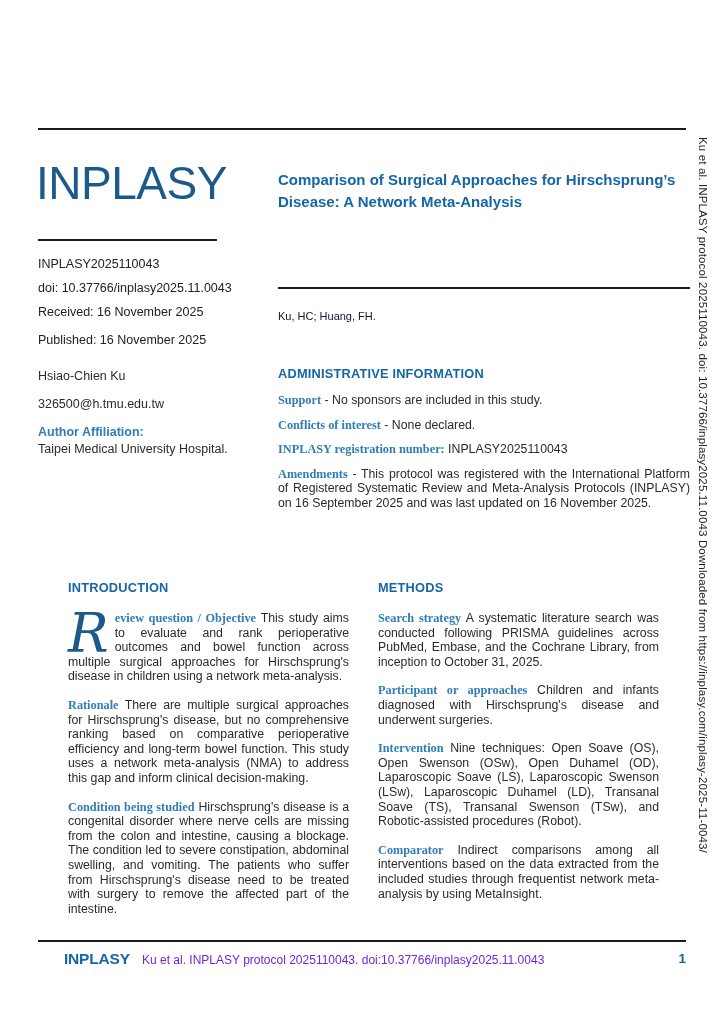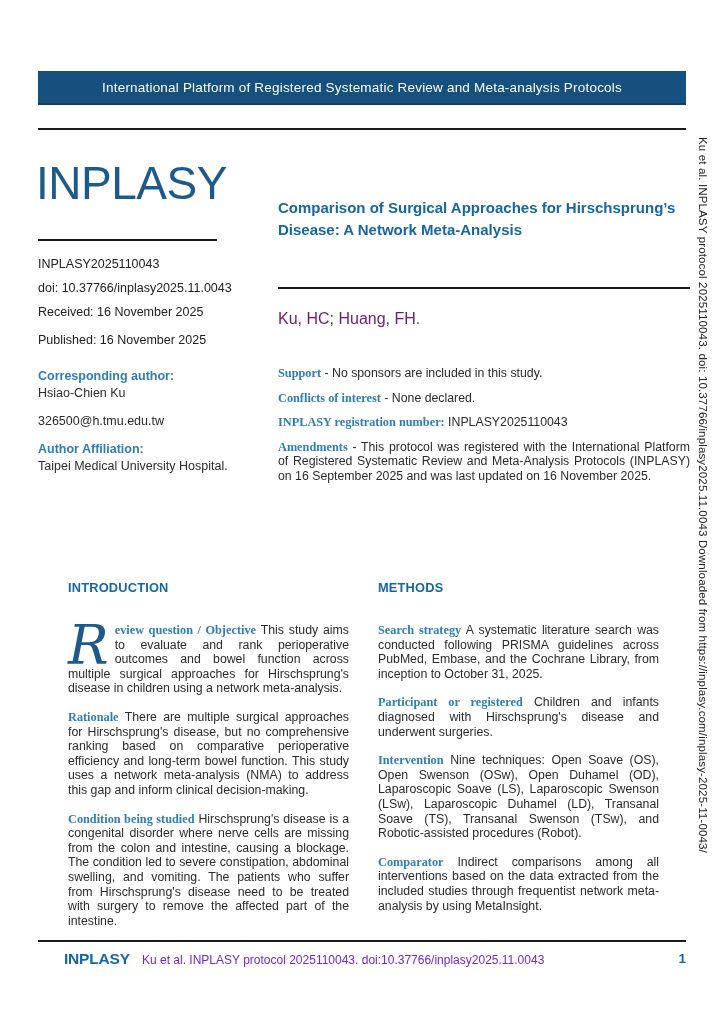--- a/index.html
+++ b/index.html
@@ -32,40 +32,40 @@
   .reg-block{position:absolute;left:38px;top:252px;font-size:12.5px;color:#222;}
   .reg-block div{line-height:24px;}
   .reg-block .pub{margin-top:4px;}
 
   .contact{position:absolute;left:38px;top:368px;width:230px;font-size:12.5px;}
   .contact .lbl-line{color:#2f7db6;font-weight:bold;line-height:17px;}
   .contact .val-line{line-height:17px;color:#2b2b2b;}
   .contact .gap{height:11px;}
 
   .title{
-    position:absolute;left:278px;top:197px;width:414px;
+    position:absolute;left:278px;top:169px;width:414px;
     color:#1566a6;font-weight:bold;font-size:15px;line-height:22px;
   }
-  .authors{position:absolute;left:278px;top:310px;font-size:16px;color:#701a75;text-align:right;}
+  .authors{position:absolute;left:278px;top:310px;font-size:11px;color:#0f172a;text-align:right;}
 
   .admin{position:absolute;left:278px;top:366px;width:412px;}
   .section-heading{
     color:#1566a6;font-weight:bold;font-size:12.8px;letter-spacing:0.2px;
     margin:0 0 12px 0;
   }
   .para{
     font-size:12.3px;line-height:14.6px;text-align:justify;
     margin:0 0 10px 0;color:#2b2b2b;
   }
   .para .lbl{color:#2f7db6;font-weight:bold;font-family:Liberation Serif, serif;}
   .cols .para{margin-bottom:14px;}
 
   .col-left{position:absolute;left:68px;top:580px;width:281px;}
   .col-right{position:absolute;left:378px;top:580px;width:281px;}
-  .col-left .section-heading,.col-right .section-heading{margin-bottom:28px;}
+  .col-left .section-heading,.col-right .section-heading{margin-bottom:16px;}
 
   .dropcap{
     float:left;
     font-family:"DejaVu Serif", serif;font-style:italic;
     font-size:54px;line-height:40px;
     color:#1d5a8c;
     margin:3px 6px 0 0;
   }
 
   .footer-brand{
@@ -82,68 +82,65 @@
     writing-mode:vertical-rl;
     font-size:11.5px;color:#1f1f1f;letter-spacing:0.15px;
     white-space:nowrap;
   }
 </style>
 </head>
 <body>
 
 <div class="page">
 
-  <div class="banner">
-    <span>International Platform of Registered Systematic Review and Meta-analysis Protocols</span>
-  </div>
 
   <div class="rule rule-top"></div>
 
   <div class="logo">INPLASY</div>
   <div class="rule rule-logo"></div>
 
   <div class="reg-block">
     <div>INPLASY2025110043</div>
     <div>doi: 10.37766/inplasy2025.11.0043</div>
     <div>Received: 16 November 2025</div>
     <div class="pub">Published: 16 November 2025</div>
   </div>
 
   <div class="contact">
-    <div class="lbl-line">Corresponding author:</div>
     <div class="val-line">Hsiao-Chien Ku</div>
     <div class="gap"></div>
     <div class="val-line">326500@h.tmu.edu.tw</div>
     <div class="gap"></div>
     <div class="lbl-line">Author Affiliation:</div>
     <div class="val-line">Taipei Medical University Hospital.</div>
   </div>
 
   <div class="title">Comparison of Surgical Approaches for Hirschsprung’s Disease: A Network Meta-Analysis</div>
   <div class="rule rule-title"></div>
   <div class="authors">Ku, HC; Huang, FH.</div>
 
   <div class="admin">
+    <div class="section-heading">ADMINISTRATIVE INFORMATION</div>
     <p class="para"><span class="lbl">Support</span> <span>-  No sponsors are included in this study.</span></p>
     <p class="para"><span class="lbl">Conflicts of interest</span> <span>- None declared.</span></p>
     <p class="para"><span class="lbl">INPLASY registration number:</span> <span>INPLASY2025110043</span></p>
     <p class="para"><span class="lbl">Amendments</span> <span>- This protocol was registered with the International Platform of Registered Systematic Review and Meta-Analysis Protocols (INPLASY) on 16 September 2025 and was last updated on 16 November 2025.</span></p>
   </div>
 
   <div class="cols col-left">
     <div class="section-heading">INTRODUCTION</div>
     <p class="para"><span class="dropcap">R</span><span class="lbl">eview question / Objective</span> <span>This study aims to evaluate and rank perioperative outcomes and bowel function across multiple surgical approaches for Hirschsprung's disease in children using a network meta-analysis.</span></p>
     <p class="para"><span class="lbl">Rationale</span> <span>There are multiple surgical approaches for Hirschsprung's disease, but no comprehensive ranking based on comparative perioperative efficiency and long-term bowel function. This study uses a network meta-analysis (NMA) to address this gap and inform clinical decision-making.</span></p>
     <p class="para"><span class="lbl">Condition being studied</span> <span>Hirschsprung's disease is a congenital disorder where nerve cells are missing from the colon and intestine, causing a blockage. The condition led to severe constipation, abdominal swelling, and vomiting. The patients who suffer from Hirschsprung's disease need to be treated with surgery to remove the affected part of the intestine.</span></p>
   </div>
 
   <div class="cols col-right">
     <div class="section-heading">METHODS</div>
     <p class="para"><span class="lbl">Search strategy</span> <span>A systematic literature search was conducted following PRISMA guidelines across PubMed, Embase, and the Cochrane Library, from inception to October 31, 2025.</span></p>
-    <p class="para"><span class="lbl">Participant or registered</span> <span>Children and infants diagnosed with Hirschsprung's disease and underwent surgeries.</span></p>
+    <p class="para"><span class="lbl">Participant or approaches</span> <span>Children and infants diagnosed with Hirschsprung's disease and underwent surgeries.</span></p>
     <p class="para"><span class="lbl">Intervention</span> <span>Nine techniques: Open Soave (OS), Open Swenson (OSw), Open Duhamel (OD), Laparoscopic Soave (LS), Laparoscopic Swenson (LSw), Laparoscopic Duhamel (LD), Transanal Soave (TS), Transanal Swenson (TSw), and Robotic-assisted procedures (Robot).</span></p>
     <p class="para"><span class="lbl">Comparator</span> <span>Indirect comparisons among all interventions based on the data extracted from the included studies through frequentist network meta-analysis by using MetaInsight.</span></p>
   </div>
 
   <div class="rule rule-footer"></div>
   <div class="footer-brand">INPLASY</div>
   <div class="footer-citation">Ku et al. INPLASY protocol 2025110043. doi:10.37766/inplasy2025.11.0043</div>
   <div class="footer-page">1</div>
 
   <div class="sidebar-text">Ku et al. INPLASY protocol 2025110043. doi: 10.37766/inplasy2025.11.0043 Downloaded from https://inplasy.com/inplasy-2025-11-0043/</div>

